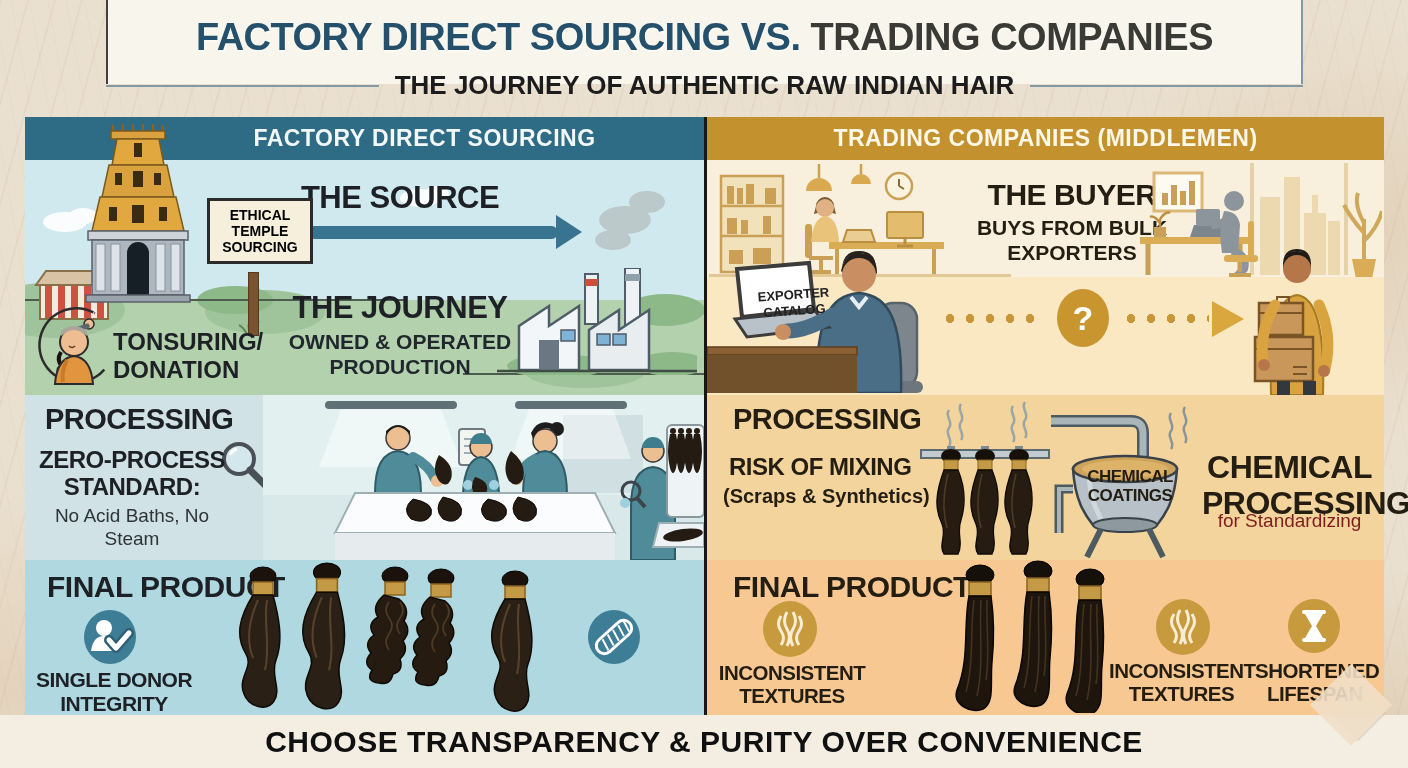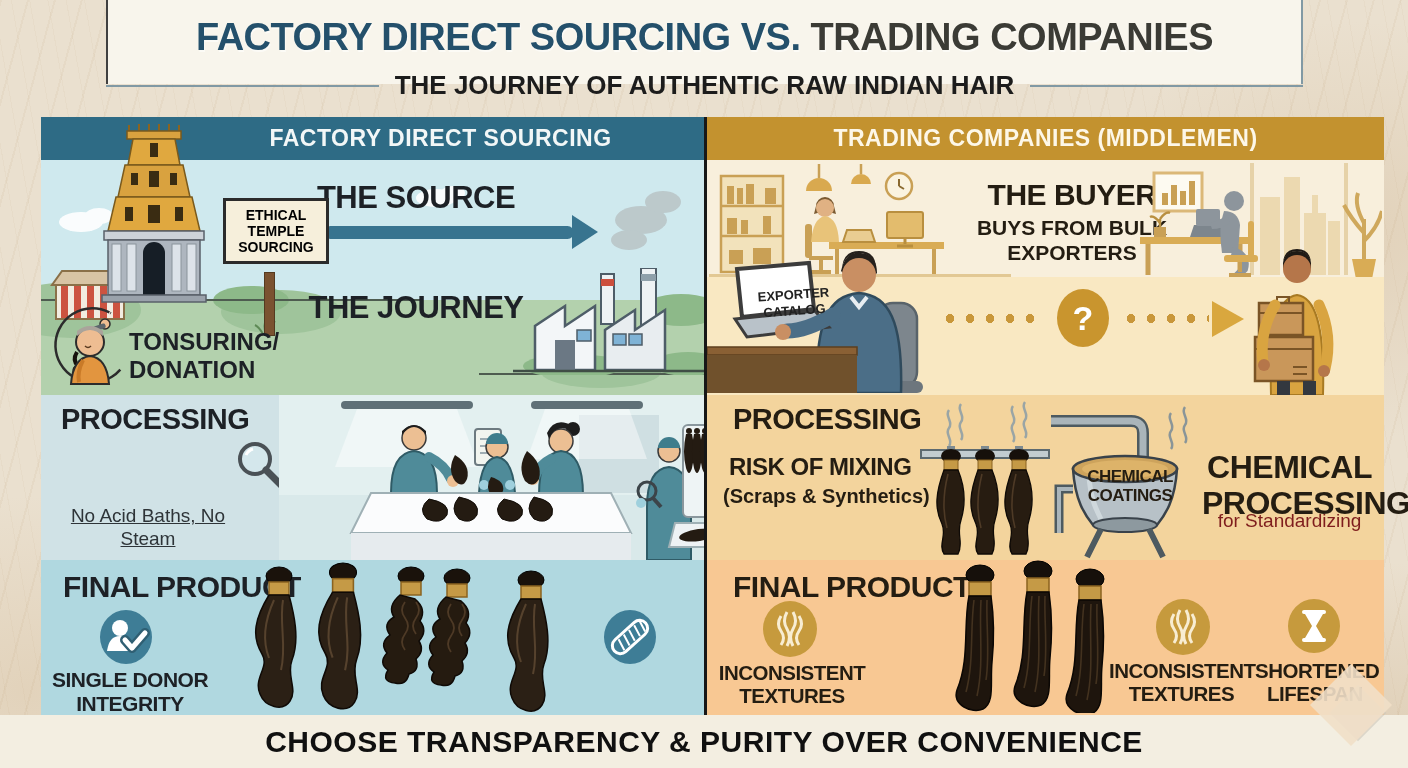--- a/index.html
+++ b/index.html
@@ -18,21 +18,21 @@
     border-left:2px solid #404040;border-right:2px solid #8199a4;z-index:2;}
   .title-line{position:absolute;left:0;top:16px;width:100%;text-align:center;font-size:38px;font-weight:bold;
     letter-spacing:-0.5px;white-space:nowrap;text-shadow:1px 2px 0 rgba(255,255,255,0.55);}
   .t-teal{color:#24506b;} .t-dark{color:#3b3b35;}
   .subtitle-row{position:absolute;left:106px;top:70px;width:1197px;display:flex;align-items:center;gap:16px;z-index:3;}
   .subtitle-row .line{flex:1;height:2px;background:#8199a4;}
   .subtitle-row .sub{font-size:26px;font-weight:bold;color:#1c1c1c;white-space:nowrap;letter-spacing:0;}
   
   .panel{position:absolute;left:25px;top:117px;width:1359px;height:598px;z-index:1;}
   .col{position:absolute;top:0;height:598px;}
-  .col-l{left:16px;width:799px;} .col-r{left:682px;width:677px;}
+  .col-l{left:0;width:799px;} .col-r{left:682px;width:677px;}
   .divider{position:absolute;left:679px;top:0;width:3px;height:598px;background:#171717;z-index:4;}
   .band{position:absolute;left:0;width:100%;}
   .hdr{height:43px;line-height:43px;text-align:center;font-size:23px;font-weight:bold;letter-spacing:0.5px;}
   .hdr-l{top:0;background:#2e6b85;color:#f2f7f7;}
   .hdr-r{top:0;background:#c3922f;color:#fdf7e8;}
   .l-source{top:43px;height:235px;background:#cfe9ee;}
   .l-proc{top:278px;height:165px;background:#d0e2e6;}
   .l-final{top:443px;height:155px;background:#b0d8e0;}
   .r-buyer{top:43px;height:117px;background:#f8efdc;}
   .r-vis{top:160px;height:118px;background:#f9e8c2;}
@@ -47,21 +47,21 @@
   .l-arrow::after{content:"";position:absolute;right:-24px;top:-11px;border-left:26px solid #38748f;
     border-top:17px solid transparent;border-bottom:17px solid transparent;}
   .sign{left:182px;top:38px;width:94px;background:#f6efdb;border:3px solid #2b2b2b;padding:6px 3px;
     font-size:14px;line-height:1.15;font-weight:bold;color:#000000;text-align:center;z-index:3;}
   .sign-post{left:223px;top:112px;width:9px;height:62px;background:#7a5230;border:1px solid #543a20;}
   .l-journey-head{left:245px;top:130px;width:260px;font-size:31px;}
   .l-journey-sub{left:228px;top:170px;width:294px;font-size:21px;font-weight:bold;line-height:1.18;color:#20282e;}
   .l-tonsure{left:88px;top:168px;width:190px;font-size:24px;font-weight:bold;line-height:1.18;color:#1d2126;}
   .l-proc-head{left:20px;top:8px;font-size:29px;}
   .l-std-title{left:8px;top:52px;width:198px;font-size:24px;line-height:1.12;}
-  .l-std-sub{left:22px;top:110px;width:170px;font-size:19px;color:#2e3438;line-height:1.2;text-align:center;text-decoration:underline;}
+  .l-std-sub{left:22px;top:110px;width:170px;font-size:19px;color:#2e3438;line-height:1.2;text-align:center;}
   .l-final-head{left:22px;top:10px;font-size:30px;}
   .l-integrity{left:0px;top:108px;width:178px;font-size:21px;line-height:1.12;}
   .l-weft-label{left:498px;top:100px;width:178px;font-size:20px;font-weight:600;line-height:1.18;color:#1e2326;text-align:center;}
   
   .r-buyer-head{left:255px;top:18px;width:220px;font-size:30px;}
   .r-buyer-sub{left:255px;top:56px;width:220px;font-size:21px;font-weight:bold;line-height:1.18;color:#241d12;}
   .r-limited{left:225px;top:72px;width:300px;font-size:21px;}
   .catalog-label{left:42px;top:10px;width:90px;transform:rotate(-4deg);font-size:13px;font-weight:bold;
     line-height:1.2;color:#222;text-align:center;z-index:3;}
   .dots{height:11px;background-image:radial-gradient(circle 4.5px at 10px 5.5px,#c9973a 97%,transparent);
@@ -225,20 +225,21 @@
           <polygon points="22,102 22,58 52,38 52,58 82,38 82,102" fill="#f3f6f8" stroke="#4e5d68" stroke-width="2.5"></polygon>
           <polygon points="92,102 92,62 122,42 122,62 152,42 152,102" fill="#e8edf0" stroke="#4e5d68" stroke-width="2.5"></polygon>
           <rect x="42" y="72" width="20" height="30" fill="#6b7884"></rect>
           <rect x="64" y="62" width="14" height="11" fill="#7fb3d6" stroke="#4e5d68" stroke-width="1.5"></rect>
           <rect x="100" y="66" width="13" height="11" fill="#7fb3d6" stroke="#4e5d68" stroke-width="1.5"></rect>
           <rect x="116" y="66" width="13" height="11" fill="#7fb3d6" stroke="#4e5d68" stroke-width="1.5"></rect>
           <line x1="0" y1="103" x2="200" y2="103" stroke="#3f4d45" stroke-width="2.5"></line>
         </svg>
 
         <div class="abs h1 ctr l-journey-head">THE JOURNEY</div>
+        <div class="abs ctr l-journey-sub">OWNED &amp; OPERATED PRODUCTION</div>
 
         <svg class="abs" style="left:12px;top:142px" width="78" height="88" viewBox="0 0 78 88">
           <path d="M39,6 a37,37 0 1 0 1,0" fill="none" stroke="#2c2c2c" stroke-width="2.5" stroke-dasharray="165 65" transform="rotate(28 39 43)"></path>
           <circle cx="52" cy="22" r="5" fill="#eebd92" stroke="#2c2c2c" stroke-width="1.5"></circle>
           <rect x="40" y="23" width="13" height="5" rx="2" fill="#5d666d" transform="rotate(-18 46 26)"></rect>
           <circle cx="37" cy="40" r="14" fill="#eebd92" stroke="#2c2c2c" stroke-width="2"></circle>
           <path d="M24,34 q13,-12 26,0 l0,-5 q-13,-10 -26,0z" fill="#aaa49b"></path>
           <path d="M32,44 q3,3 6,0" stroke="#5a3a20" stroke-width="1.5" fill="none"></path>
           <path d="M24,50 q-5,8 1,14 q-6,3 -2,9" stroke="#17120d" stroke-width="4" fill="none"></path>
           <path d="M18,82 q2,-26 19,-28 q17,2 19,28 z" fill="#e2953f" stroke="#2c2c2c" stroke-width="2"></path>
@@ -247,20 +248,21 @@
         <div class="abs l-tonsure">TONSURING/ DONATION</div>
       </div>
 
       <div class="band l-proc">
         <div class="abs h1 l-proc-head">PROCESSING</div>
         <svg class="abs" style="left:192px;top:42px" width="56" height="56" viewBox="0 0 56 56">
           <circle cx="22" cy="22" r="15" fill="#d4e7ec" stroke="#4a5156" stroke-width="4"></circle>
           <path d="M13,18 a11,11 0 0 1 7,-6" stroke="#ffffff" stroke-width="3" fill="none"></path>
           <line x1="33" y1="33" x2="49" y2="49" stroke="#4a5156" stroke-width="7" stroke-linecap="round"></line>
         </svg>
+        <div class="abs h1 ctr l-std-title">ZERO-PROCESS STANDARD:</div>
         <div class="abs l-std-sub">No Acid Baths, No Steam</div>
 
         <svg class="abs" style="left:238px;top:0" width="441" height="165" viewBox="0 0 441 165">
           <rect width="441" height="165" fill="#d9e9ea"></rect>
           <rect width="441" height="100" fill="#e3f0f0"></rect>
           <rect x="300" y="20" width="80" height="78" fill="#cfdfe2"></rect>
           <rect x="62" y="6" width="132" height="8" rx="4" fill="#5f7077"></rect>
           <polygon points="78,14 178,14 200,72 56,72" fill="#ffffff" opacity="0.45"></polygon>
           <rect x="252" y="6" width="112" height="8" rx="4" fill="#5f7077"></rect>
           <polygon points="266,14 350,14 368,64 248,64" fill="#ffffff" opacity="0.45"></polygon>

